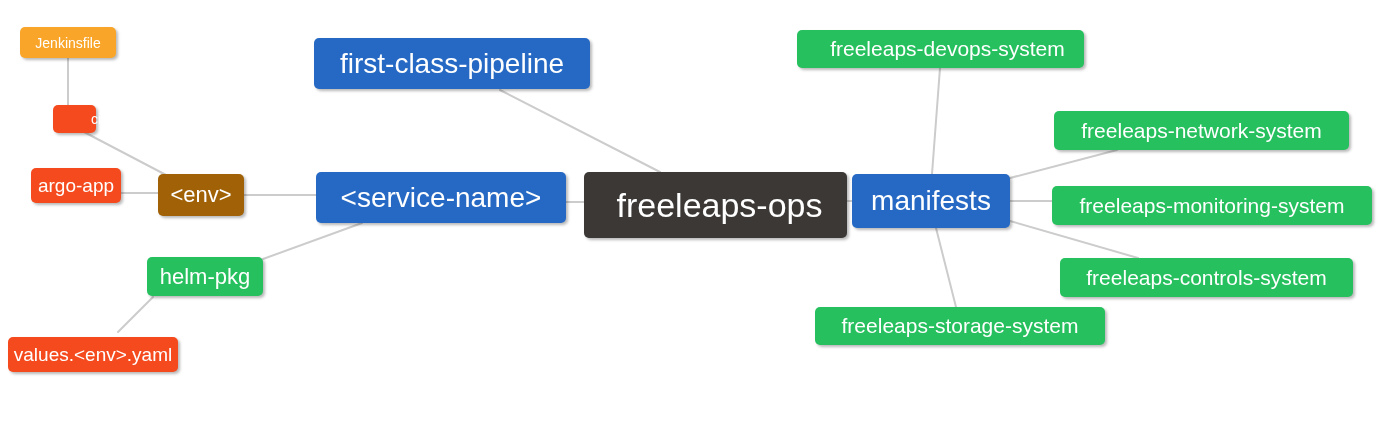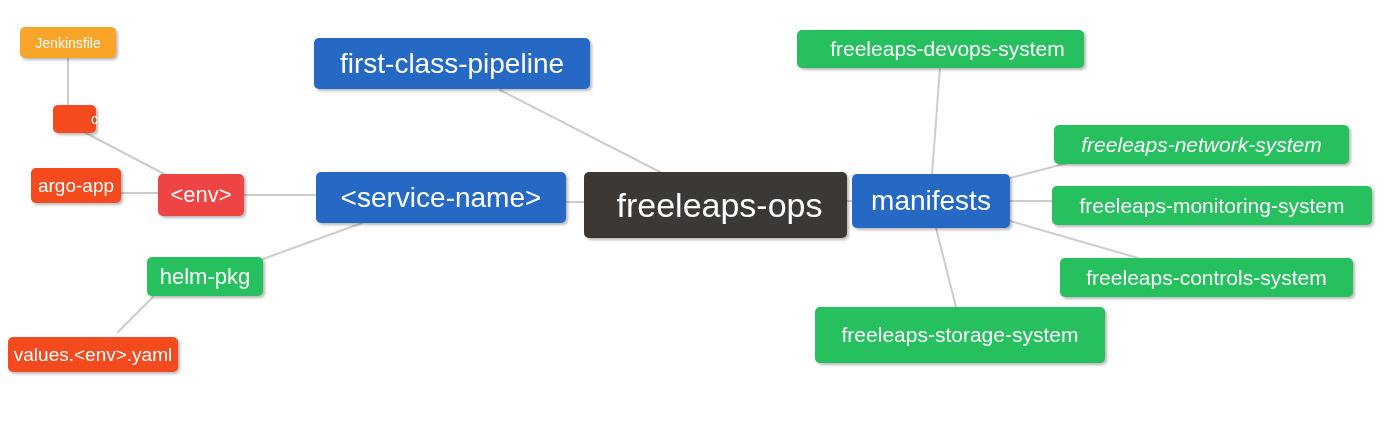--- a/index.html
+++ b/index.html
@@ -51,26 +51,26 @@
       <line x1="932" y1="174" x2="940" y2="68" stroke="#cccccc" stroke-width="2" stroke-linecap="round"></line>
       <line x1="1010" y1="178" x2="1117" y2="150" stroke="#cccccc" stroke-width="2" stroke-linecap="round"></line>
       <line x1="1010" y1="201" x2="1052" y2="201" stroke="#cccccc" stroke-width="2" stroke-linecap="round"></line>
       <line x1="1010" y1="221" x2="1138" y2="258" stroke="#cccccc" stroke-width="2" stroke-linecap="round"></line>
       <line x1="936" y1="228" x2="956" y2="307" stroke="#cccccc" stroke-width="2" stroke-linecap="round"></line>
     </svg>
   <div class="node-layer">
       <div class="node" style="left: 20px; top: 27px; width: 96px; height: 31px; font-size: 14px; background: rgb(248, 165, 42); color: rgb(255, 255, 255);">Jenkinsfile</div>
       <div class="node" style="left: 53px; top: 105px; width: 31px; height: 28px; font-size: 14px; background: rgb(244, 74, 30); color: rgb(255, 255, 255); padding-left: 43px;">ci</div>
       <div class="node" style="left: 31px; top: 168px; width: 90px; height: 35px; font-size: 19px; background: rgb(244, 74, 30); color: rgb(255, 255, 255);">argo-app</div>
-      <div class="node" style="left: 158px; top: 174px; width: 86px; height: 42px; font-size: 22px; background: #ef4444; color: rgb(255, 255, 255);">&lt;env&gt;</div>
+      <div class="node" style="left: 158px; top: 174px; width: 86px; height: 42px; font-size: 22px; background: #a16207; color: rgb(255, 255, 255);">&lt;env&gt;</div>
       <div class="node" style="left: 147px; top: 257px; width: 116px; height: 39px; font-size: 22px; background: rgb(38, 192, 94); color: rgb(255, 255, 255);">helm-pkg</div>
       <div class="node" style="left: 8px; top: 337px; width: 170px; height: 35px; font-size: 19px; background: rgb(244, 74, 30); color: rgb(255, 255, 255);">values.&lt;env&gt;.yaml</div>
       <div class="node" style="left: 314px; top: 38px; width: 276px; height: 51px; font-size: 28px; background: rgb(37, 105, 196); color: rgb(255, 255, 255);">first-class-pipeline</div>
       <div class="node" style="left: 316px; top: 172px; width: 250px; height: 51px; font-size: 28px; background: rgb(37, 105, 196); color: rgb(255, 255, 255);">&lt;service-name&gt;</div>
       <div class="node" style="left: 584px; top: 172px; width: 263px; height: 66px; font-size: 34px; background: rgb(59, 56, 54); color: rgb(255, 255, 255); padding-left: 8px;">freeleaps-ops</div>
       <div class="node" style="left: 852px; top: 174px; width: 158px; height: 54px; font-size: 28px; background: rgb(37, 105, 196); color: rgb(255, 255, 255);">manifests</div>
       <div class="node" style="left: 797px; top: 30px; width: 287px; height: 38px; font-size: 21px; background: rgb(38, 192, 94); color: rgb(255, 255, 255); padding-left: 14px;">freeleaps-devops-system</div>
-      <div class="node" style="left: 1054px; top: 125px; width: 295px; height: 39px; font-size: 21px; background: rgb(38, 192, 94); color: rgb(255, 255, 255); font-style: italic;">freeleaps-network-system</div>
+      <div class="node" style="left: 1054px; top: 111px; width: 295px; height: 39px; font-size: 21px; background: rgb(38, 192, 94); color: rgb(255, 255, 255);">freeleaps-network-system</div>
       <div class="node" style="left: 1052px; top: 186px; width: 320px; height: 39px; font-size: 21px; background: rgb(38, 192, 94); color: rgb(255, 255, 255);">freeleaps-monitoring-system</div>
       <div class="node" style="left: 1060px; top: 258px; width: 293px; height: 39px; font-size: 21px; background: rgb(38, 192, 94); color: rgb(255, 255, 255);">freeleaps-controls-system</div>
-      <div class="node" style="left: 815px; top: 307px; width: 290px; height: 56px; font-size: 21px; background: rgb(38, 192, 94); color: rgb(255, 255, 255);">freeleaps-storage-system</div>
+      <div class="node" style="left: 815px; top: 307px; width: 290px; height: 38px; font-size: 21px; background: rgb(38, 192, 94); color: rgb(255, 255, 255);">freeleaps-storage-system</div>
     </div>
 </div>
 
 </body></html>

